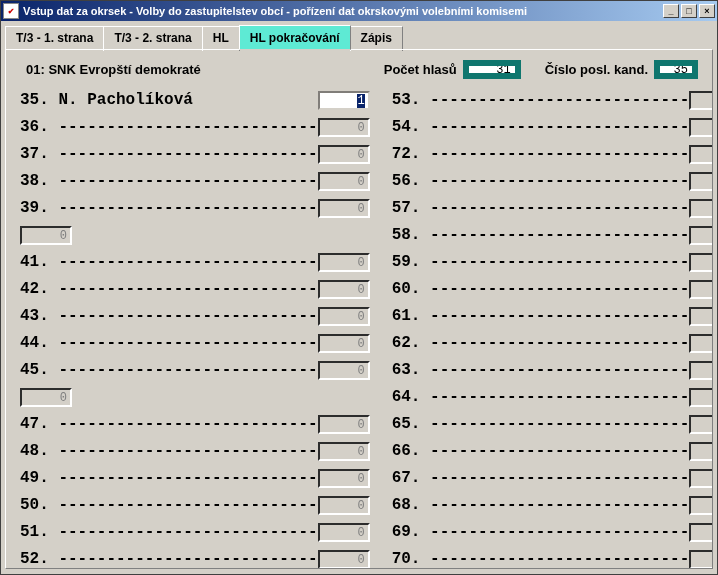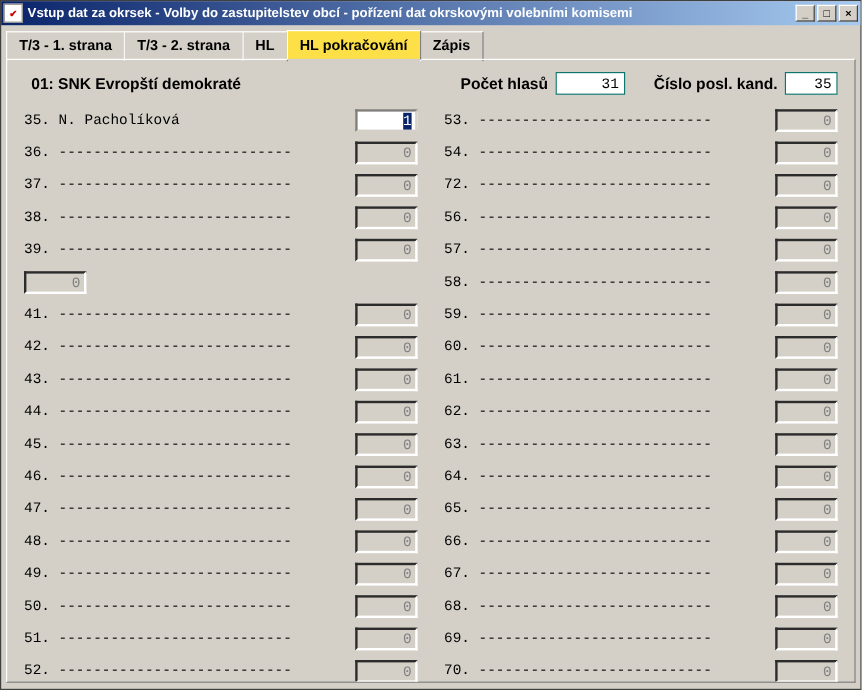--- a/index.html
+++ b/index.html
@@ -72,21 +72,21 @@
     background: #d4d0c8;
     font-weight: bold;
     font-size: 12px;
     color: #000;
     position: relative;
     top: 1px;
     cursor: pointer;
     margin-right: -1px;
   }
   .tab.active {
-    background: #fde047;
+    background: #5eead4;
     border-bottom: 1px solid #d4d0c8;
     z-index: 2;
     top: 0;
     padding-top: 5px;
   }
   .content-border {
     flex: 1;
     margin: 0 4px 4px 4px;
     border: 1px solid #fff;
     border-right-color: #808080;
@@ -102,21 +102,21 @@
     margin-bottom: 12px;
     font-weight: bold;
     font-size: 13px;
   }
   .header-left { flex: 1; padding-left: 6px; }
   .header-mid { display: flex; align-items: center; gap: 6px; margin-right: 24px; }
   .header-right { display: flex; align-items: center; gap: 6px; }
   .num-box {
     width: 58px; height: 19px;
     background: #fff;
-    border: 1px solid #0f766e;
+    border: 6px solid #0f766e;
     text-align: right;
     padding: 1px 4px;
     font-family: 'Courier New', monospace;
     font-size: 12px;
   }
   .num-box.small { width: 44px; }
   .columns {
     display: flex;
     gap: 0;
   }
@@ -127,22 +127,22 @@
     gap: 9px;
   }
   .col.right { padding-left: 22px; }
   .row {
     display: flex;
     align-items: center;
     height: 18px;
   }
   .row-label {
     font-family: 'Courier New', monospace;
-    font-weight: normal;
-    font-size: 12px;
+    font-weight: bold;
+    font-size: 16px;
     white-space: pre;
     flex: 1;
     overflow: hidden;
   }
   .row-input {
     width: 52px;
     height: 19px;
     text-align: right;
     padding: 1px 3px;
     font-family: 'Courier New', monospace;
@@ -239,21 +239,20 @@
           </div>
           <div class="row">
             <div class="row-label">44. ---------------------------</div>
             <div class="row-input disabled">0</div>
           </div>
           <div class="row">
             <div class="row-label">45. ---------------------------</div>
             <div class="row-input disabled">0</div>
           </div>
           <div class="row">
-            <div class="row-label">46. ---------------------------</div>
             <div class="row-input disabled">0</div>
           </div>
           <div class="row">
             <div class="row-label">47. ---------------------------</div>
             <div class="row-input disabled">0</div>
           </div>
           <div class="row">
             <div class="row-label">48. ---------------------------</div>
             <div class="row-input disabled">0</div>
           </div>

